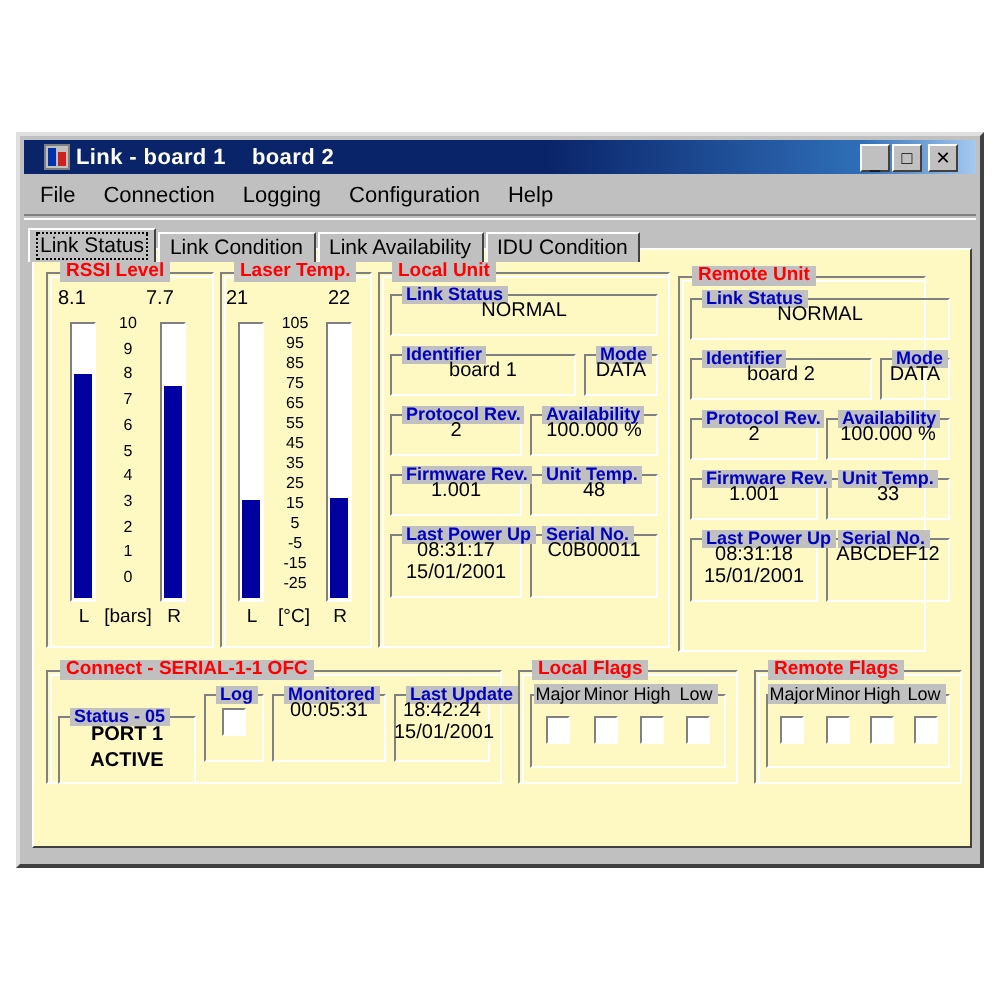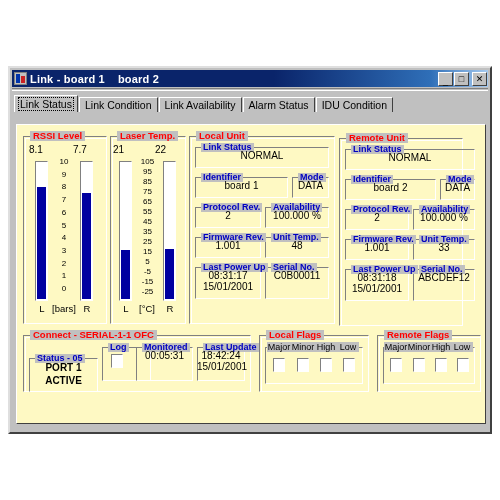--- a/index.html
+++ b/index.html
@@ -19,21 +19,21 @@
     border-right: 2px solid #404040;
     border-bottom: 2px solid #404040;
     box-sizing: border-box;
   }
   
   #title-bar {
     height: 17px;
     margin: 2px 2px 0 2px;
     background: linear-gradient(to right, #0a246a 0%, #0a246a 55%, #2f6fb8 88%, #a6caf0 100%);
     display: flex; align-items: center;
-    padding: 0 1px;
+    padding: 0 9px;
   }
   #app-icon {
     width: 13px; height: 13px;
     margin: 0 3px 0 1px;
     background: #c0c0c0;
     border: 1px solid #808080;
     position: relative; flex: none;
     box-sizing: border-box;
   }
   #app-icon::before {
@@ -225,34 +225,38 @@
       <span class="g">_</span>
     </div>
     <div class="tb-btn">
       <span class="g">□</span>
     </div>
     <div class="tb-btn last">
       <span class="g">✕</span>
     </div>
   </div>
 
+  <div id="menu-bar">
+    <div class="menu-item">File</div>
+    <div class="menu-item">Connection</div>
+    <div class="menu-item">Logging</div>
+    <div class="menu-item">Configuration</div>
+    <div class="menu-item">Help</div>
+  </div>
   <div id="menu-sep"></div>
 
   <div id="tab-strip">
     <div class="tab active">
       <span class="lbl">Link Status</span>
     </div>
     <div class="tab">
       <span class="lbl">Link Condition</span>
     </div>
     <div class="tab">
       <span class="lbl">Link Availability</span>
-    </div>
-    <div class="tab">
-      <span class="lbl">Alarm Status</span>
     </div>
     <div class="tab">
       <span class="lbl">IDU Condition</span>
     </div>
   </div>
 
   <div id="tab-page">
 
     <div class="grp" style="left:6px; top:6px; width:84px; height:193px;">
       <div class="frame"></div>
@@ -286,21 +290,21 @@
         <div class="axis-lbl" style="left:24px; top:172px; width:34px;">[bars]</div>
         <div class="axis-lbl" style="left:54px; top:172px; width:20px;">R</div>
       </div>
     </div>
 
     <div class="grp" style="left:93px; top:6px; width:76px; height:193px;">
       <div class="frame"></div>
       <div class="cap red">Laser Temp.</div>
       <div class="body">
         <div class="meter-val" style="left:3px; top:13px;">21</div>
-        <div class="meter-val" style="left:45px; top:13px;">22</div>
+        <div class="meter-val" style="left:54px; top:13px;">22</div>
 
         <div class="bar-outer" id="laser-left-bar" style="left:9px; top:30px; height:140px;">
           <div class="bar-fill" id="laser-left-fill" style="height: 48.8308px;"></div>
         </div>
         <div class="bar-outer" id="laser-right-bar" style="left:53px; top:30px; height:140px;">
           <div class="bar-fill" id="laser-right-fill" style="height: 49.8923px;"></div>
         </div>
 
         <div class="scale" id="laser-scale" style="left:23px; top:27px; width:29px;">
             <div style="height: 10px;">105</div>
@@ -443,21 +447,21 @@
       <div class="frame"></div>
       <div class="cap red">Connect - SERIAL-1-1 OFC</div>
       <div class="body">
         <div class="fld" style="left:6px; top:24px; width:69px; height:38px;">
           <div class="fframe"></div>
           <div class="fcap">Status - 05</div>
           <div class="st-line" style="top:8px;">PORT 1</div>
           <div class="st-line" style="top:21px;">ACTIVE</div>
         </div>
 
-        <div class="fld" style="left:79px; top:13px; width:49px; height:38px;text-decoration:underline;">
+        <div class="fld" style="left:79px; top:13px; width:30px; height:38px;text-decoration:underline;">
           <div class="fframe"></div>
           <div class="fcap">Log</div>
           <div class="chk" style="left:9px; top:11px;"></div>
         </div>
 
         <div class="fld" style="left:113px; top:13px; width:57px; height:38px;">
           <div class="fframe"></div>
           <div class="fcap">Monitored</div>
           <div class="fval">00:05:31</div>
         </div>

